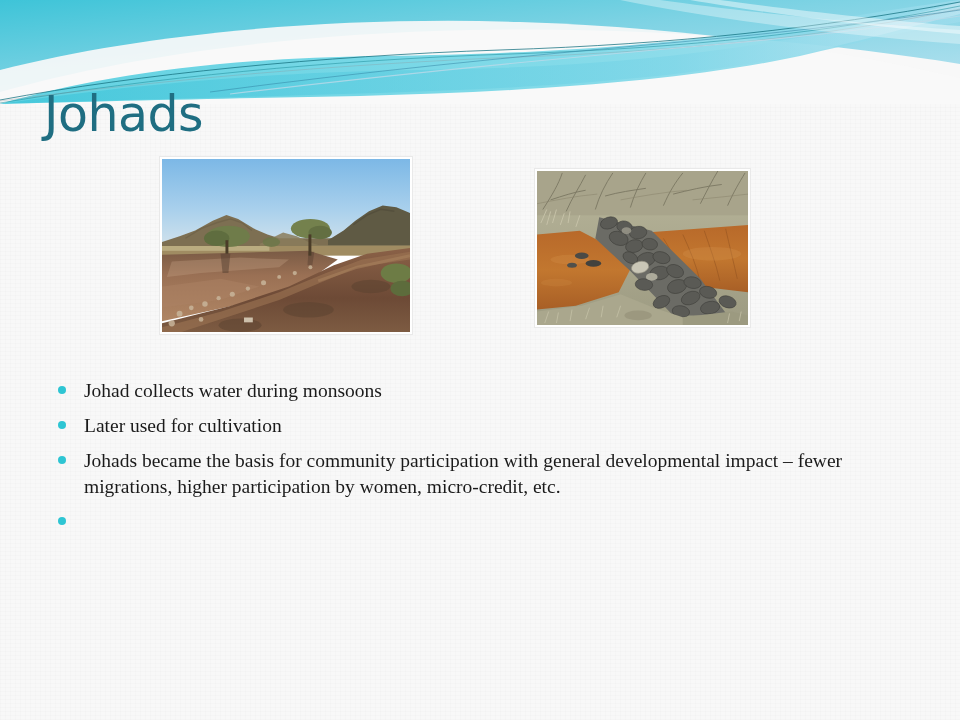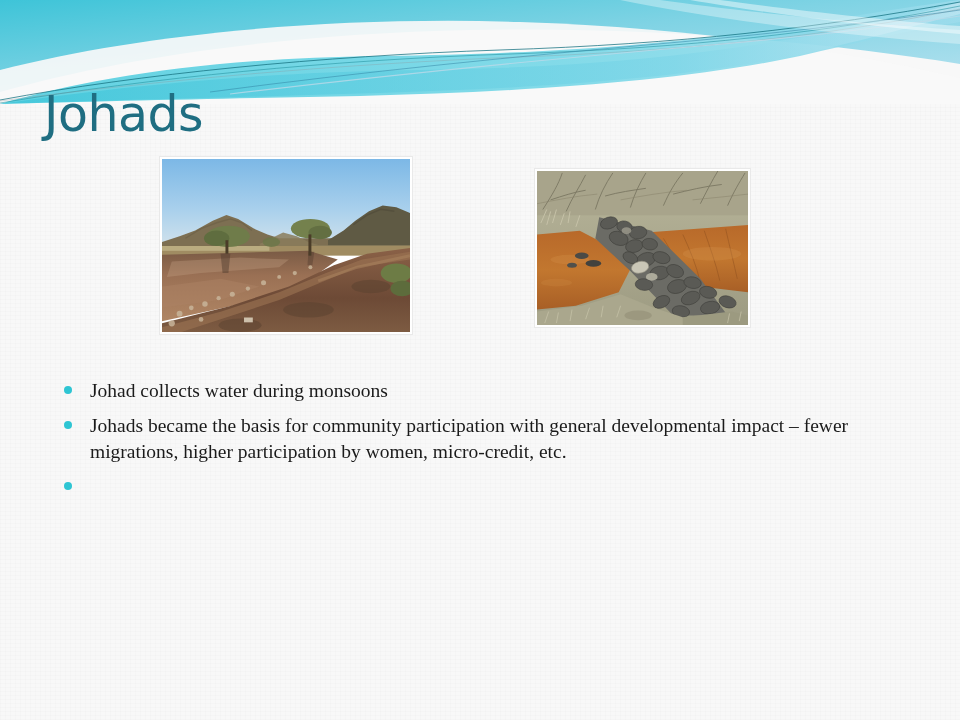--- a/index.html
+++ b/index.html
@@ -73,21 +73,21 @@
     left: 534px;
     top: 168px;
     width: 217px;
     height: 160px;
   }
   .photo svg { display: block; width: 100%; height: 100%; }
 
   
   .bullet-list {
     position: absolute;
-    left: 56px;
+    left: 50px;
     top: 378px;
     width: 800px;
     margin: 0;
     padding: 0;
     list-style: none;
   }
   .bullet-item {
     position: relative;
     padding-left: 34px;
     margin-bottom: 9px;
@@ -348,20 +348,24 @@
     </div>
   </div>
 
   <ul class="bullet-list">
     <li class="bullet-item">
       <span class="dot"></span>
       <span>Johad collects water during monsoons</span>
     </li>
     <li class="bullet-item">
       <span class="dot"></span>
+      <span>Later used for cultivation</span>
+    </li>
+    <li class="bullet-item">
+      <span class="dot"></span>
       <span>Johads became the basis for community participation with general developmental impact – fewer migrations, higher participation by women, micro-credit, etc.</span>
     </li>
     <li class="bullet-item">
       <span class="dot"></span>
     </li>
   </ul>
 
 </div>
 
 </body></html>

